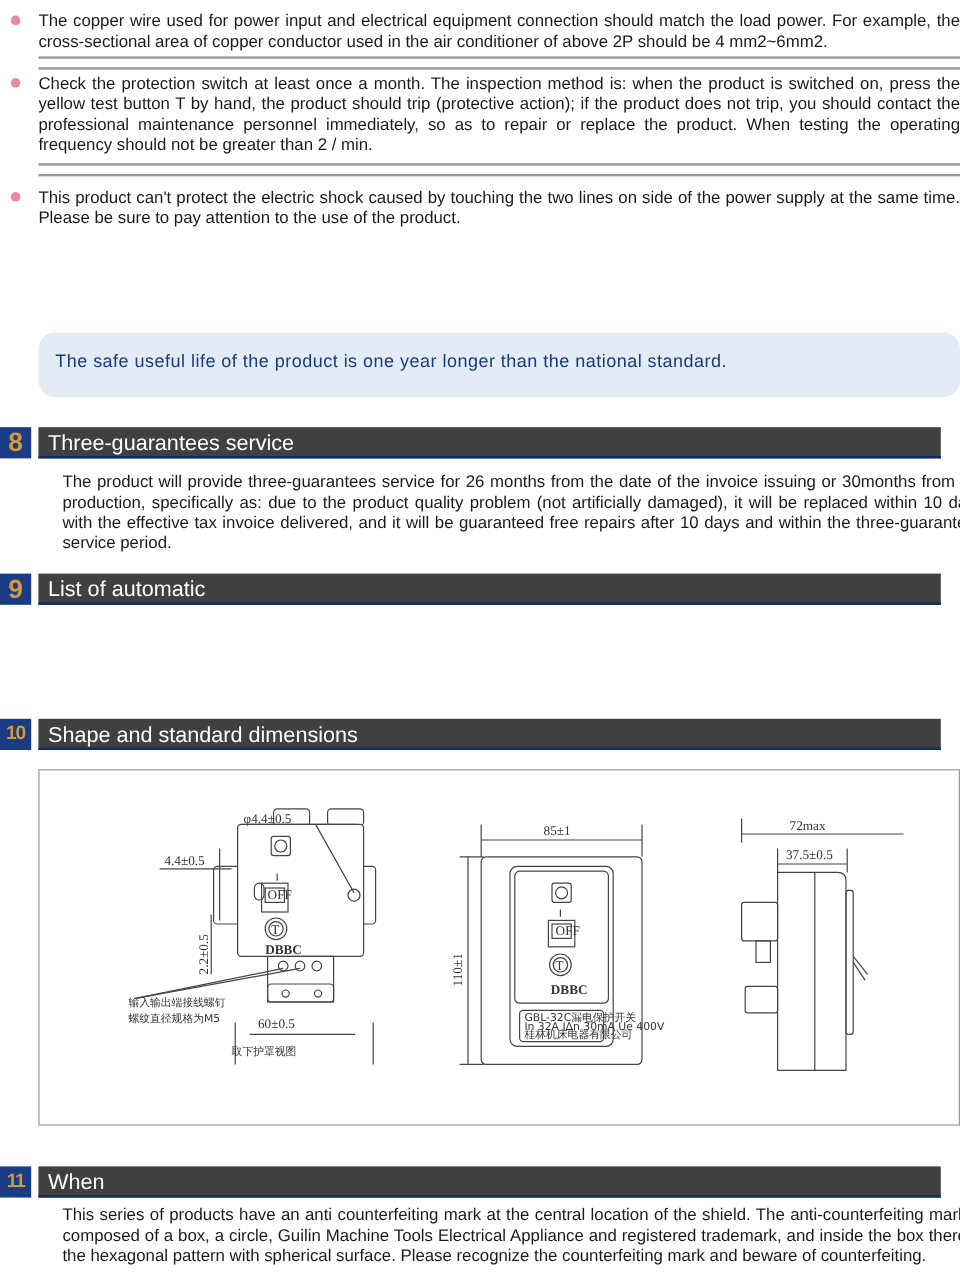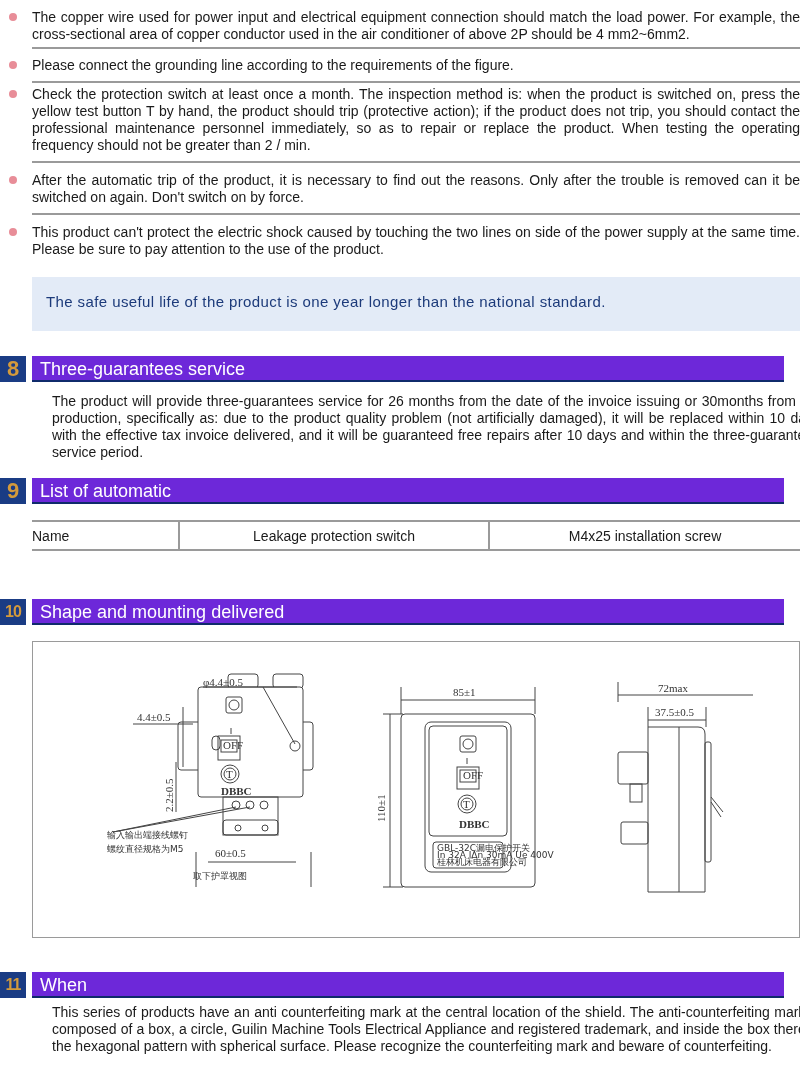--- a/index.html
+++ b/index.html
@@ -5,27 +5,27 @@
   * { box-sizing: border-box; margin: 0; padding: 0; }
   html, body { width: 800px; height: 1072px; background: #ffffff; overflow: hidden; }
   body { font-family: "Liberation Sans", sans-serif; color: #1a1a1a; position: relative; }
 
   .notes { position: absolute; left: 0; top: 12px; width: 800px; }
   .note { position: relative; padding: 0 0 0 32px; font-size: 14px; line-height: 17px; }
   .note .bullet { position: absolute; left: 9px; top: 4px; width: 8px; height: 8px; border-radius: 50%; background: #e88d98; }
   .note .txt { display: block; text-align: justify; text-align-last: left; padding-right: 0; }
   .rule { margin-left: 32px; height: 2px; background: #9a9a9a; }
 
-  .callout { position: absolute; left: 32px; top: 277px; width: 768px; height: 54px; background: #e3ebf7; }
+  .callout { position: absolute; left: 32px; top: 277px; width: 768px; height: 54px; background: #e3ebf7; border-radius: 14px; }
   .callout span { position: absolute; left: 14px; top: 16px; font-size: 15px; color: #1c3a7a; letter-spacing: 0.4px; }
 
   .sec-head { position: absolute; left: 0; width: 800px; height: 26px; }
   .sec-num { position: absolute; left: 0; top: 0; width: 26px; height: 26px; background: #1a3c84; color: #d39a3c; font-weight: bold; font-size: 22px; line-height: 26px; text-align: center; }
   .sec-num.two { font-size: 16px; letter-spacing: -1px; }
-  .sec-bar { position: absolute; left: 32px; top: 0; right: 16px; height: 26px; background: #6d28d9; border-bottom: 2px solid #0f2b6b; }
+  .sec-bar { position: absolute; left: 32px; top: 0; right: 16px; height: 26px; background: #404040; border-bottom: 2px solid #0f2b6b; }
   .sec-bar span { position: absolute; left: 8px; top: 3px; color: #ffffff; font-size: 18px; }
 
   .para { position: absolute; left: 32px; width: 768px; font-size: 14px; line-height: 17px; text-align: justify; margin-left: 20px; }
 
   table.materials { position: absolute; left: 32px; top: 520px; width: 768px; border-collapse: collapse; font-size: 14px; }
   table.materials td { border-top: 2px solid #9a9a9a; border-bottom: 2px solid #9a9a9a; height: 29px; padding: 0; }
   table.materials td + td { border-left: 2px solid #9a9a9a; text-align: center; }
   table.materials td:first-child { width: 147px; }
   table.materials td:nth-child(2) { width: 310px; }
 
@@ -36,34 +36,26 @@
 </style>
 </head>
 <body>
 
 <div class="notes">
   <div class="note" style="margin-top:-3px;">
     <span class="bullet"></span>
     <span class="txt">The copper wire used for power input and electrical equipment connection should match the load power. For example, the cross-sectional area of copper conductor used in the air conditioner of above 2P should be 4 mm2~6mm2.</span>
   </div>
   <div class="rule" style="margin-top:4px;"></div>
-  <div class="note" style="margin-top:8px;">
-    <span class="bullet"></span>
-    <span class="txt">Please connect the grounding line according to the requirements of the figure.</span>
-  </div>
   <div class="rule" style="margin-top:7px;"></div>
   <div class="note" style="margin-top:3px;">
     <span class="bullet"></span>
     <span class="txt">Check the protection switch at least once a month. The inspection method is: when the product is switched on, press the yellow test button T by hand, the product should trip (protective action); if the product does not trip, you should contact the professional maintenance personnel immediately, so as to repair or replace the product. When testing the operating frequency should not be greater than 2 / min.</span>
   </div>
   <div class="rule" style="margin-top:7px;"></div>
-  <div class="note" style="margin-top:9px;">
-    <span class="bullet"></span>
-    <span class="txt">After the automatic trip of the product, it is necessary to find out the reasons. Only after the trouble is removed can it be switched on again. Don't switch on by force.</span>
-  </div>
   <div class="rule" style="margin-top:7px;"></div>
   <div class="note" style="margin-top:9px;">
     <span class="bullet"></span>
     <span class="txt">This product can't protect the electric shock caused by touching the two lines on side of the power supply at the same time. Please be sure to pay attention to the use of the product.</span>
   </div>
 </div>
 
 <div class="callout">
   <span>The safe useful life of the product is one year longer than the national standard.</span>
 </div>
@@ -77,32 +69,27 @@
 <div class="para" style="top:393px;">The product will provide three-guarantees service for 26 months from the date of the invoice issuing or 30months from the production, specifically as: due to the product quality problem (not artificially damaged), it will be replaced within 10 days with the effective tax invoice delivered, and it will be guaranteed free repairs after 10 days and within the three-guarantees service period.</div>
 
 <div class="sec-head" style="top:478px;">
   <div class="sec-num">9</div>
   <div class="sec-bar">
       <span>List of automatic</span>
     </div>
 </div>
 <table class="materials">
   <tbody>
-      <tr>
-    <td>Name</td>
-    <td>Leakage protection switch</td>
-    <td>M4x25 installation screw</td>
-  </tr>
 </tbody>
   </table>
 
 <div class="sec-head" style="top:599px;">
   <div class="sec-num two">10</div>
   <div class="sec-bar">
-      <span>Shape and mounting delivered</span>
+      <span>Shape and standard dimensions</span>
     </div>
 </div>
 
 <div class="drawing">
   <svg width="768" height="297" viewBox="0 0 768 297" fill="none" stroke="#444" stroke-width="1">
 
     <g>
 
       <rect x="195" y="32" width="30" height="14" rx="3"></rect>
       <rect x="240" y="32" width="30" height="14" rx="3"></rect>

